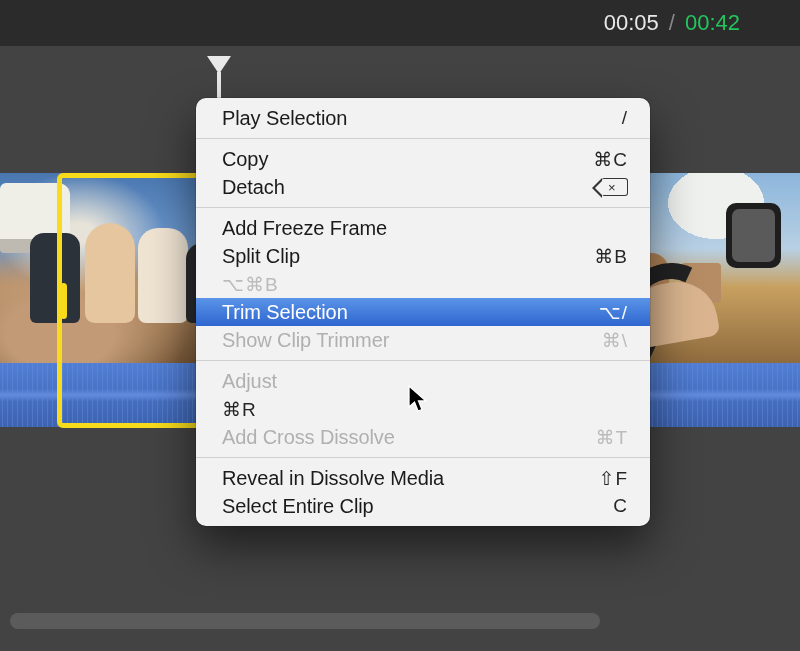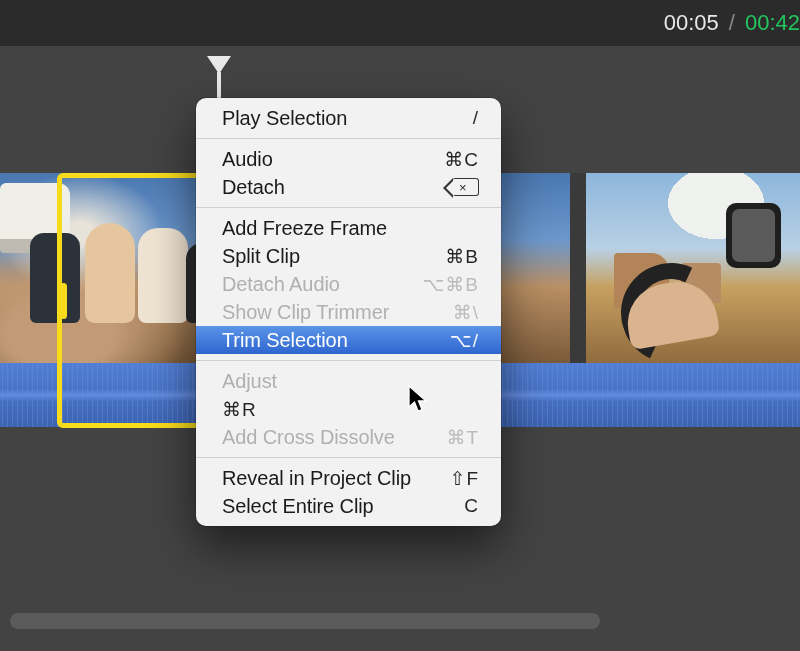--- a/index.html
+++ b/index.html
@@ -13,20 +13,21 @@
 
   
   .timebar {
     position: absolute;
     top: 0; left: 0; right: 0;
     height: 46px;
     background: #2b2b2b;
     display: flex;
     align-items: center;
     justify-content: flex-end;
+    padding-right: 60px;
   }
   .time-current { color: #e8e8e8; font-size: 22px; margin-right: 10px; }
   .time-slash   { color: #888; font-size: 22px; margin-right: 10px; }
   .time-total   { color: #22c55e; font-size: 22px; }
 
   
   .playhead {
     position: absolute;
     left: 207px;
     top: 56px;
@@ -151,21 +152,21 @@
     height:16px;
     background:#5b5b5b;
     border-radius:8px;
   }
 
   
   .context-menu {
     position: absolute;
     left: 196px;
     top: 98px;
-    width: 305px;
+    width: 454px;
     background: #f2f2f2;
     border-radius: 10px;
     box-shadow: 0 20px 45px rgba(0,0,0,0.55), 0 0 0 1px rgba(0,0,0,0.12);
     padding: 6px 0;
     font-size: 20px;
   }
   .menu-row {
     display: flex;
     align-items: center;
     justify-content: space-between;
@@ -276,67 +277,66 @@
 
 <div class="bottom-strip"></div>
 
 <div class="context-menu" id="ctx">
     <div class="menu-row">
       <span class="label">Play Selection</span>
       <span class="shortcut">/</span>
     </div>
     <div class="menu-sep"></div>
     <div class="menu-row">
-      <span class="label">Audio</span>
+      <span class="label">Copy</span>
       <span class="shortcut">⌘C</span>
     </div>
     <div class="menu-row">
       <span class="label">Detach</span>
       <span class="shortcut">
         <span class="bksp">
           <span class="x">×</span>
         </span>
       </span>
     </div>
     <div class="menu-sep"></div>
     <div class="menu-row">
       <span class="label">Add Freeze Frame</span>
       <span class="shortcut"></span>
     </div>
     <div class="menu-row">
       <span class="label">Split Clip</span>
       <span class="shortcut">⌘B</span>
     </div>
     <div class="menu-row disabled">
-      <span class="label">Detach Audio</span>
       <span class="shortcut">⌥⌘B</span>
+    </div>
+    <div class="menu-row highlighted">
+      <span class="label">Trim Selection</span>
+      <span class="shortcut">⌥/</span>
     </div>
     <div class="menu-row disabled">
       <span class="label">Show Clip Trimmer</span>
       <span class="shortcut">⌘\</span>
-    </div>
-    <div class="menu-row highlighted">
-      <span class="label">Trim Selection</span>
-      <span class="shortcut">⌥/</span>
     </div>
     <div class="menu-sep"></div>
     <div class="menu-row disabled">
       <span class="label">Adjust</span>
       <span class="shortcut"></span>
     </div>
     <div class="menu-row">
       <span class="shortcut">⌘R</span>
     </div>
     <div class="menu-row disabled">
       <span class="label">Add Cross Dissolve</span>
       <span class="shortcut">⌘T</span>
     </div>
     <div class="menu-sep"></div>
     <div class="menu-row">
-      <span class="label">Reveal in Project Clip</span>
+      <span class="label">Reveal in Dissolve Media</span>
       <span class="shortcut">⇧F</span>
     </div>
     <div class="menu-row">
       <span class="label">Select Entire Clip</span>
       <span class="shortcut">C</span>
     </div>
   </div>
 
 <div class="cursor">
   <svg viewBox="0 0 20 28" width="20" height="28">

